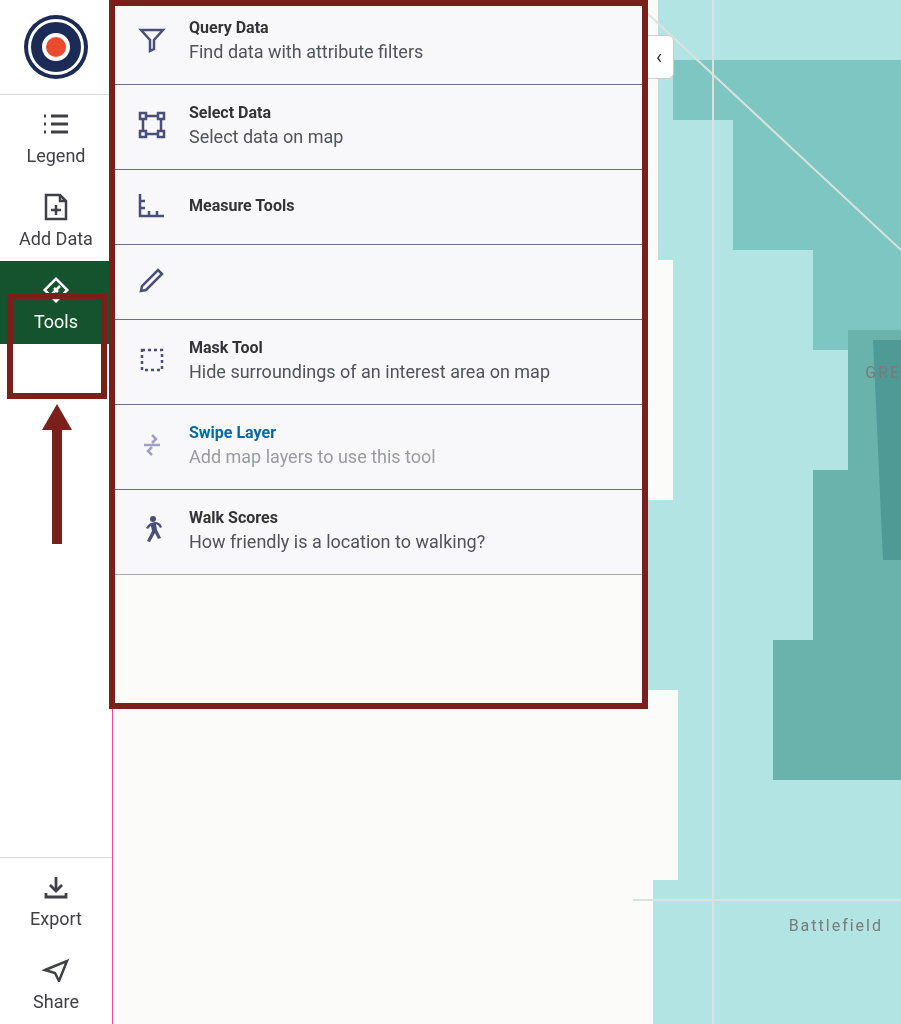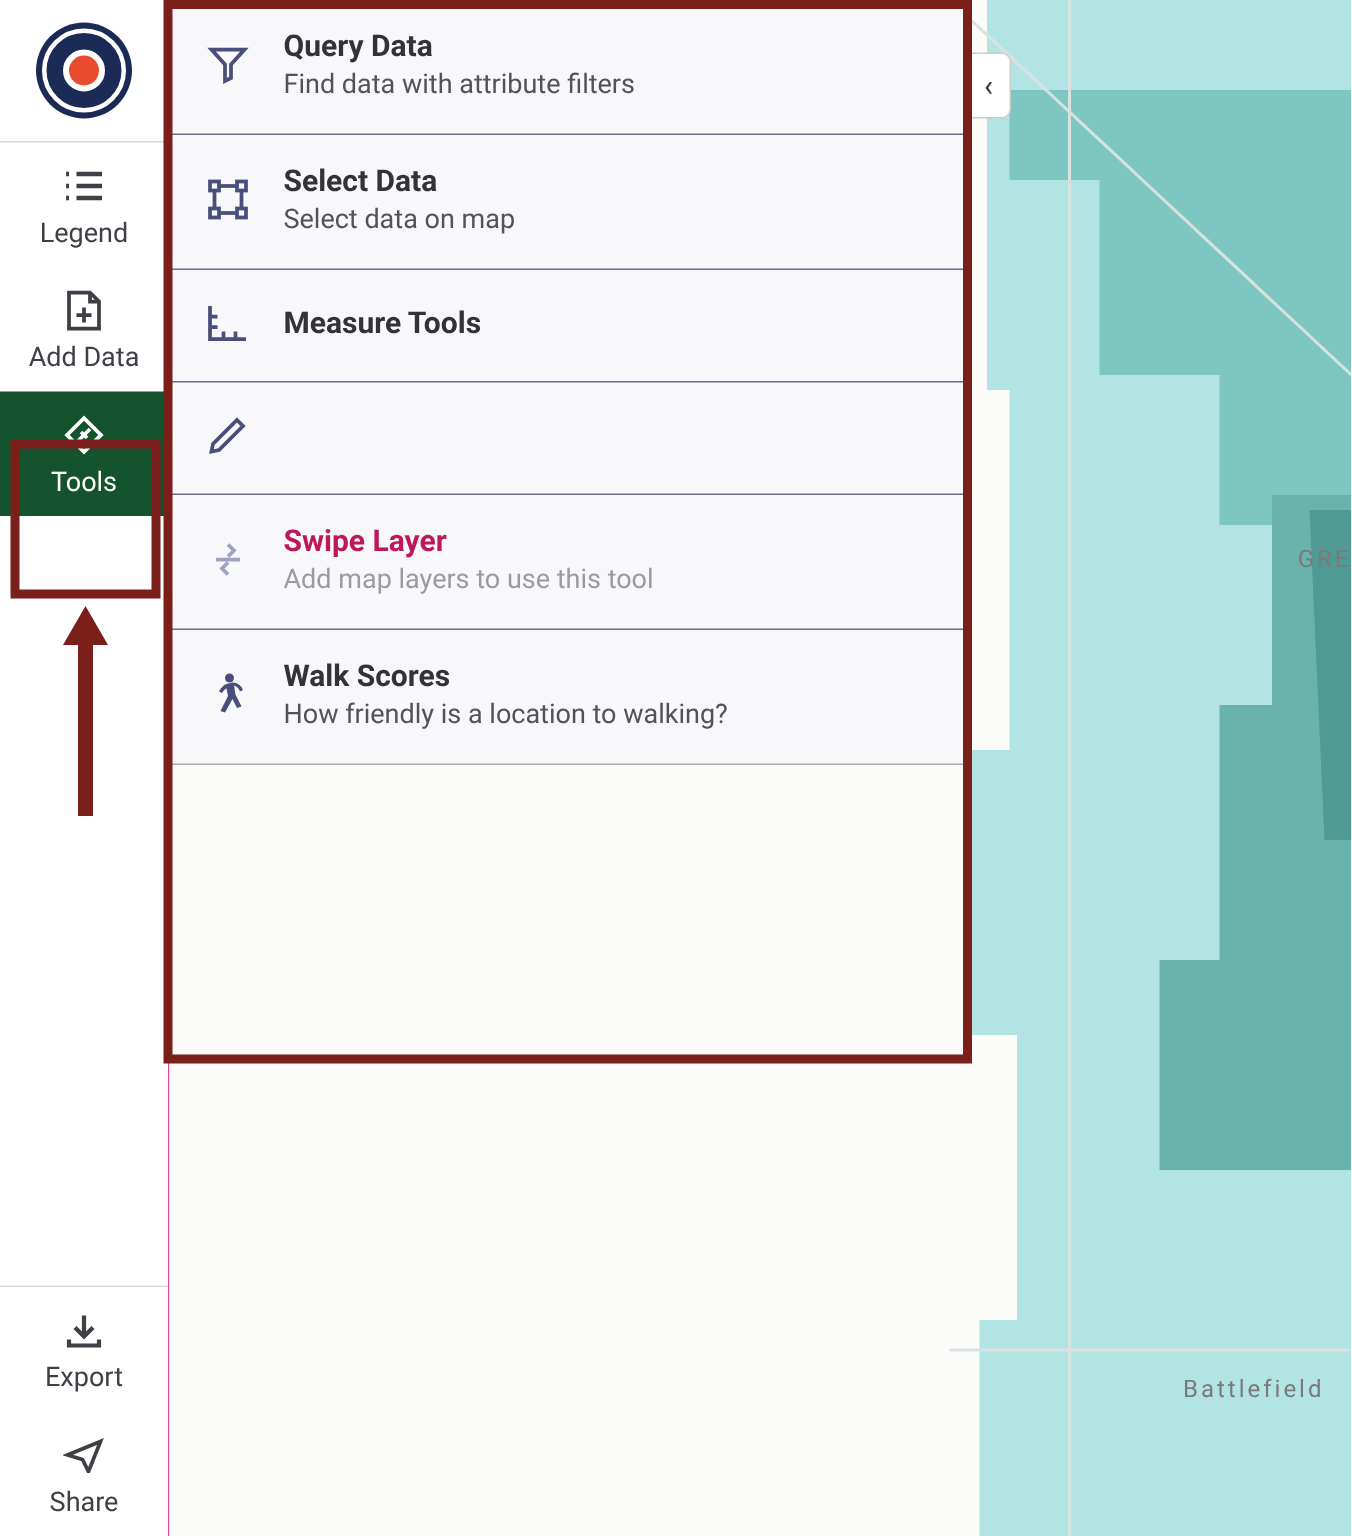--- a/index.html
+++ b/index.html
@@ -23,22 +23,22 @@
   .bottom-items { border-top:1px solid #d8d8da; }
   
   
   .tools-panel { position:absolute; left:113px; top:0; width:531px; background:#f8f7f9; border-right:1px solid #aaa; border-bottom:1px solid #aaa; z-index:5; }
   .tool-row { display:flex; align-items:center; gap:20px; padding:18px 22px 22px 22px; border-bottom:1px solid #6b6e8a; cursor:pointer; }
   .tool-row:last-child { border-bottom:none; }
   .tool-row.disabled { color:#8a8a92; cursor:default; }
   .tool-icon { width:34px; height:34px; flex-shrink:0; display:flex; align-items:center; justify-content:center; color:#4a4e7a; }
   .tool-row.disabled .tool-icon { color:#9ea1c0; }
   .tool-text { display:flex; flex-direction:column; gap:4px; }
-  .tool-title { font-size:20px; font-weight:700; color:#333237; }
-  .tool-row.disabled .tool-title { color:#be185d; }
+  .tool-title { font-size:16px; font-weight:700; color:#333237; }
+  .tool-row.disabled .tool-title { color:#0369a1; }
   .tool-desc { font-size:18px; color:#52525b; }
   .tool-row.disabled .tool-desc { color:#9a9aa2; }
   
   
   .hl-tools { position:absolute; left:7px; top:293px; width:100px; height:106px; border:6px solid #7a1f1a; z-index:30; pointer-events:none; }
   .hl-panel { position:absolute; left:109px; top:0; width:539px; height:709px; border:6px solid #7a1f1a; z-index:30; pointer-events:none; }
   .arrow-up { position:absolute; left:42px; top:404px; width:30px; height:140px; z-index:30; pointer-events:none; }
   
   
   .map-wrap { flex:1; position:relative; background:#fafbf9; overflow:hidden; }
@@ -175,20 +175,31 @@
         <span class="tool-title">Measure Tools</span>
       </div>
     </div>
     <div class="tool-row">
       <span class="tool-icon">
         <svg width="28" height="28" viewBox="0 0 28 28" fill="none" stroke="#4a4e7a" stroke-width="2.5">
             <path d="M20 4 l4 4 -16 16 -5 1 1-5 z"></path>
           </svg>
       </span>
     </div>
+    <div class="tool-row">
+      <span class="tool-icon">
+        <svg width="28" height="28" viewBox="0 0 28 28" fill="none" stroke="#4a4e7a" stroke-width="2.5" stroke-dasharray="3 3">
+            <rect x="4" y="4" width="20" height="20"></rect>
+          </svg>
+      </span>
+      <div class="tool-text">
+        <span class="tool-title">Mask Tool</span>
+        <span class="tool-desc">Hide surroundings of an interest area on map</span>
+      </div>
+    </div>
     <div class="tool-row disabled">
       <span class="tool-icon">
         <svg width="28" height="28" viewBox="0 0 28 28" fill="none" stroke="#9ea1c0" stroke-width="2.5">
             <path d="M14 4 l4 4 -4 4 M14 16 l-4 4 4 4 M6 14 h16"></path>
           </svg>
       </span>
       <div class="tool-text">
         <span class="tool-title">Swipe Layer</span>
         <span class="tool-desc">Add map layers to use this tool</span>
       </div>

